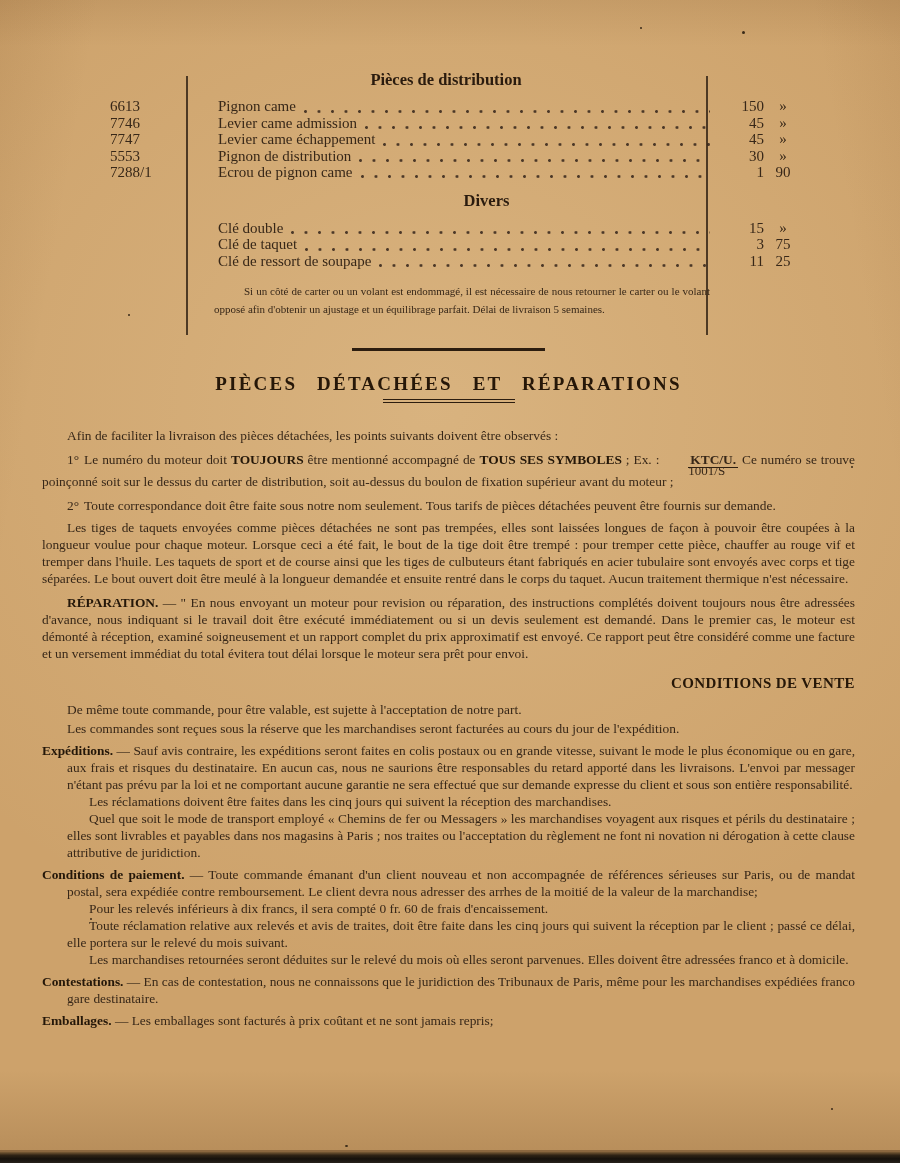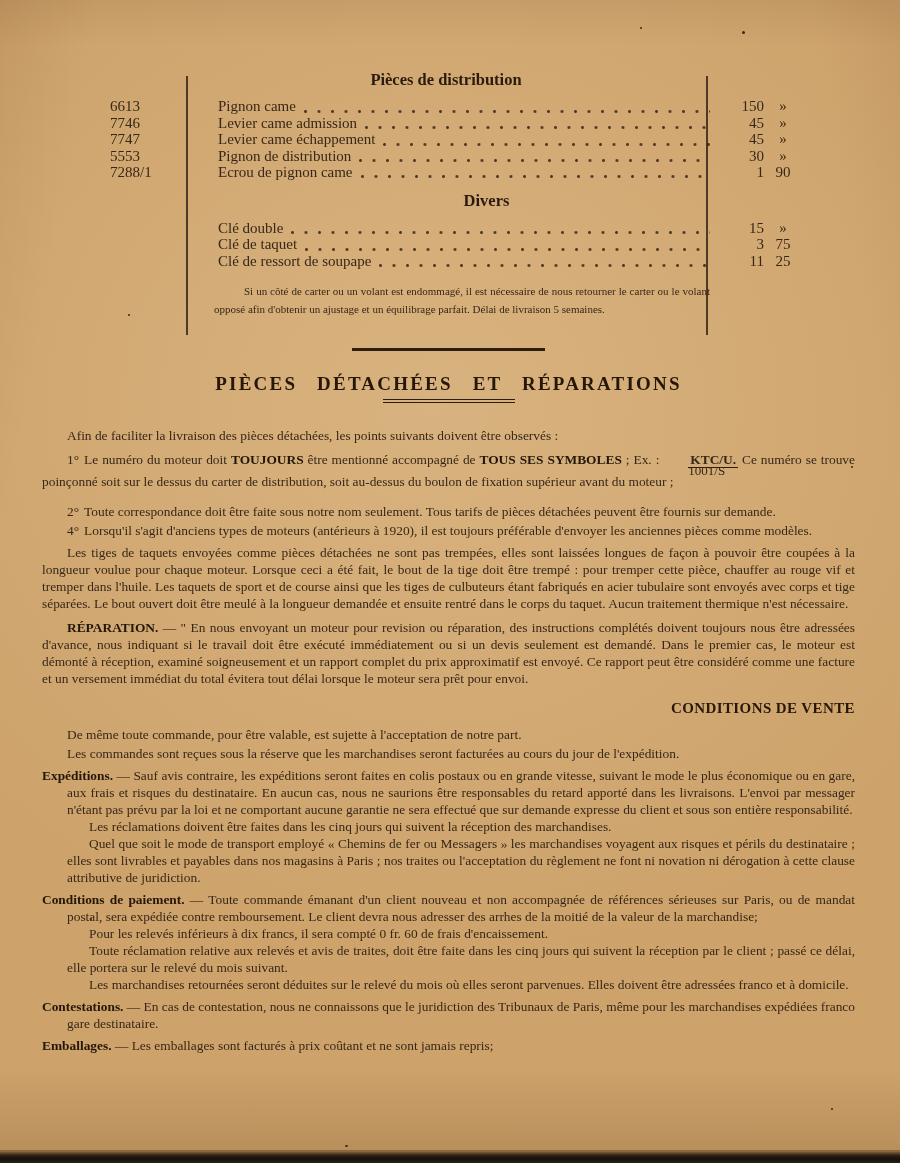--- a/index.html
+++ b/index.html
@@ -29,21 +29,21 @@
   .fr{flex:none;width:48px;text-align:right;}
   .c{flex:none;width:38px;text-align:center;}
   .tnote{margin:14px 0 0 104px;width:496px;text-align:justify;text-indent:30px;font-size:11px;line-height:17.6px;}
   
   .col{position:absolute;left:42px;top:348px;width:813px;font-size:13.4px;line-height:17px;}
   .thickrule{width:193px;border-top:3.6px solid #2c1d0f;margin:0 auto;}
   .mainhead{margin:24px 0 0;text-align:center;font-size:19px;font-weight:700;letter-spacing:2.2px;word-spacing:13px;color:#261708;}
   .dblrule{width:132px;height:2.4px;border-top:1.8px solid #2c1d0f;border-bottom:1.1px solid #2c1d0f;margin:7px auto 0;}
   .intro{margin:24px 0 5px 25px;}
   .pt{margin:0 0 2px;text-indent:25px;text-align:justify;}
-  .pt1{line-height:22px;margin-bottom:10px;}
+  .pt1{line-height:22px;margin-bottom:4px;}
   .ptnum{margin-right:5px;}
   .paraf{margin:5px 0 0;text-indent:25px;text-align:justify;}
   .rep{margin:7px 0 0;text-indent:25px;text-align:justify;}
   .devis{margin:7px 0 0;text-indent:25px;}
   .condhead{margin:13px 0 9px;text-align:right;font-size:15px;font-weight:700;letter-spacing:0.4px;color:#261708;}
   .cintro{margin:0 0 2px 25px;}
   .hang{margin:5px 0 0;padding-left:25px;text-indent:-25px;text-align:justify;}
   .sub{margin:0;padding-left:25px;text-indent:22px;text-align:justify;}
   b{font-weight:700;color:#241709;}
   
@@ -136,21 +136,20 @@
     <h1 class="mainhead">PIÈCES DÉTACHÉES ET RÉPARATIONS</h1>
     <div class="dblrule"></div>
 
     <p class="intro">Afin de faciliter la livraison des pièces détachées, les points suivants doivent être observés :</p>
 
     <p class="pt pt1"><span class="ptnum">1°</span><span>Le numéro du moteur doit </span><b>TOUJOURS</b><span> être mentionné accompagné de </span><b>TOUS SES SYMBOLES</b><span> ; Ex. : </span><span class="frac"><span class="fract">KTC/U.</span><span class="fracb">1001/S</span></span><span> Ce numéro se trouve poinçonné soit sur le dessus du carter de distribution, soit au-dessus du boulon de fixation supérieur avant du moteur ;</span></p>
 
     <p class="pt"><span class="ptnum">2°</span><span>Toute correspondance doit être faite sous notre nom seulement. Tous tarifs de pièces détachées peuvent être fournis sur demande.</span></p>
 
 
-    <p class="pt"><span class="ptnum">4°</span><span>Lorsqu'il s'agit d'anciens types de moteurs (antérieurs à 1920), il est toujours préférable d'envoyer les anciennes pièces comme modèles.</span></p>
 
     <p class="paraf">Les tiges de taquets envoyées comme pièces détachées ne sont pas trempées, elles sont laissées longues de façon à pouvoir être coupées à la longueur voulue pour chaque moteur. Lorsque ceci a été fait, le bout de la tige doit être trempé : pour tremper cette pièce, chauffer au rouge vif et tremper dans l'huile. Les taquets de sport et de course ainsi que les tiges de culbuteurs étant fabriqués en acier tubulaire sont envoyés avec corps et tige séparées. Le bout ouvert doit être meulé à la longueur demandée et ensuite rentré dans le corps du taquet. Aucun traitement thermique n'est nécessaire.</p>
 
     <p class="rep"><b>RÉPARATION.</b> <span>— " En nous envoyant un moteur pour revision ou réparation, des instructions complétés doivent toujours nous être adressées d'avance, nous indiquant si le travail doit être exécuté immédiatement ou si un devis seulement est demandé. Dans le premier cas, le moteur est démonté à réception, examiné soigneusement et un rapport complet du prix approximatif est envoyé. Ce rapport peut être considéré comme une facture et un versement immédiat du total évitera tout délai lorsque le moteur sera prêt pour envoi.</span></p>
 
 
     <h2 class="condhead">CONDITIONS DE VENTE</h2>
 
     <p class="cintro">De même toute commande, pour être valable, est sujette à l'acceptation de notre part.</p>
     <p class="cintro">Les commandes sont reçues sous la réserve que les marchandises seront facturées au cours du jour de l'expédition.</p>

